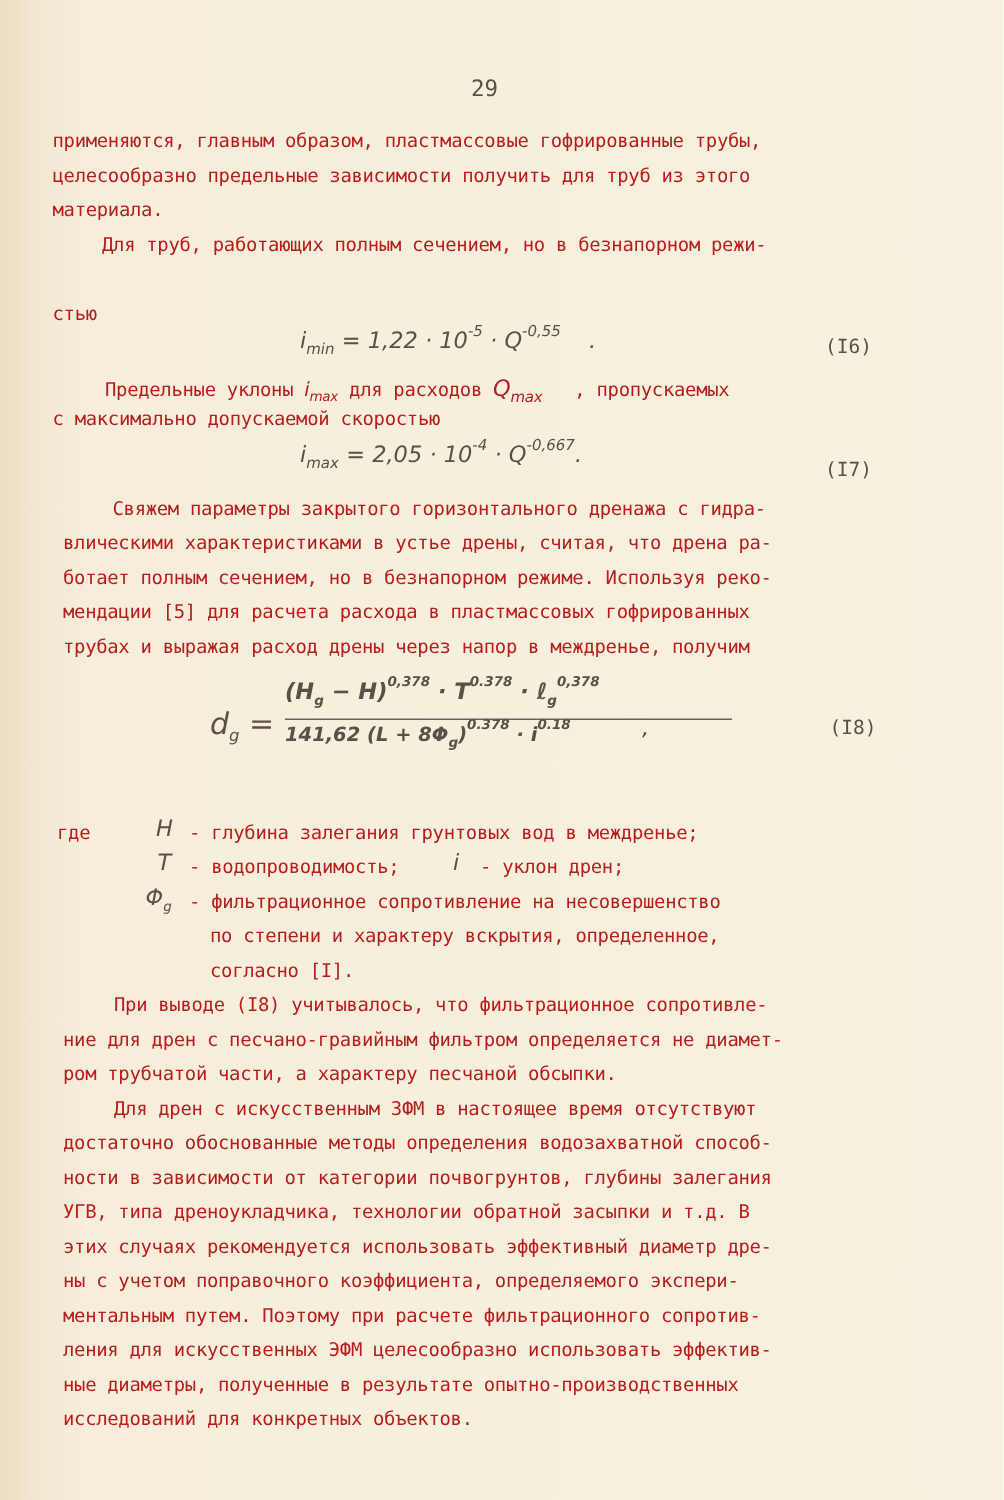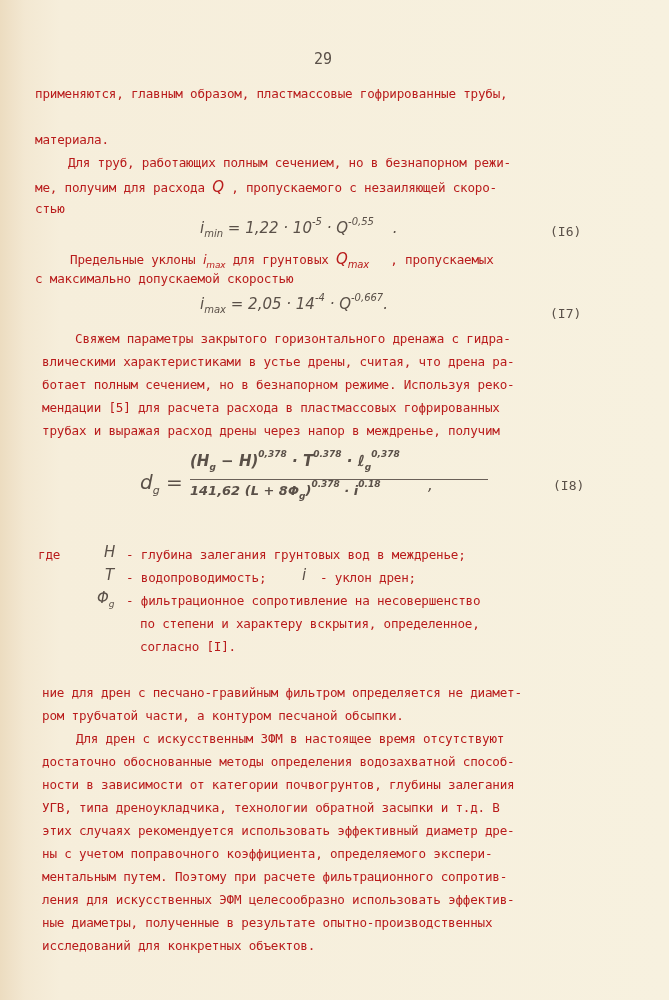--- a/index.html
+++ b/index.html
@@ -33,50 +33,46 @@
   .ital { font-family: "DejaVu Sans", "Liberation Sans", sans-serif; font-style: italic; font-size: 15px; }
 </style>
 </head>
 <body>
 
 <div class="page">
 
   <div class="pn">29</div>
 
   <div class="line" style="left:35px;top:86px">применяются, главным образом, пластмассовые гофрированные трубы,</div>
+  <div class="line" style="left:35px;top:109px">целесообразно предельные зависимости получить для труб из этого</div>
   <div class="line" style="left:35px;top:132px">материала.</div>
 
   <div class="line" style="left:68px;top:155px">Для труб, работающих полным сечением, но в безнапорном режи-</div>
-  <div class="line" style="left:35px;top:178px">
-    <span>ме, получим для расхода</span>
-    <span class="ital">Q</span>
-    <span>, пропускаемого с незаиляющей скоро-</span>
-  </div>
   <div class="line" style="left:35px;top:201px">стью</div>
 
   <div class="math" style="left:200px;top:218px">
     <span>i</span><sub>min</sub>
     <span>= 1,22 · 10</span><sup>-5</sup>
     <span>· Q</span><sup>-0,55</sup>
     <span style="margin-left:14px">.</span>
   </div>
   <div class="eqnum" style="left:550px;top:224px">(I6)</div>
 
   <div class="line" style="left:70px;top:250px">
     <span>Предельные уклоны</span>
     <span class="ital" style="font-size:13px"><span>i</span><sub style="font-size:9px">max</sub></span>
-    <span>для грунтовых</span>
+    <span>для расходов</span>
     <span class="ital"><span>Q</span><sub style="font-size:10px">max</sub></span>
     <span style="margin-left:14px">, пропускаемых</span>
   </div>
   <div class="line" style="left:35px;top:271px">с максимально допускаемой скоростью</div>
 
   <div class="math" style="left:200px;top:294px">
     <span>i</span><sub>max</sub>
-    <span>= 2,05 · 14</span><sup>-4</sup>
+    <span>= 2,05 · 10</span><sup>-4</sup>
     <span>· Q</span><sup>-0,667</sup><span>.</span>
   </div>
   <div class="eqnum" style="left:550px;top:306px">(I7)</div>
 
   <div class="line" style="left:75px;top:331px">Свяжем параметры закрытого горизонтального дренажа с гидра-</div>
   <div class="line" style="left:42px;top:354px">влическими характеристиками в устье дрены, считая, что дрена ра-</div>
   <div class="line" style="left:42px;top:377px">ботает полным сечением, но в безнапорном режиме. Используя реко-</div>
   <div class="line" style="left:42px;top:400px">мендации [5] для расчета расхода в пластмассовых гофрированных</div>
   <div class="line" style="left:42px;top:423px">трубах и выражая расход дрены через напор в междренье, получим</div>
 
@@ -102,22 +98,23 @@
   <div class="ital" style="position:absolute;left:105px;top:566px;color:#5a5048">T</div>
   <div class="line" style="left:126px;top:570px">- водопроводимость;</div>
   <div class="ital" style="position:absolute;left:302px;top:566px;color:#5a5048">i</div>
   <div class="line" style="left:320px;top:570px">- уклон дрен;</div>
 
   <div class="ital" style="position:absolute;left:97px;top:589px;color:#5a5048"><span>Φ</span><sub style="font-size:9px">g</sub></div>
   <div class="line" style="left:126px;top:593px">- фильтрационное сопротивление на несовершенство</div>
   <div class="line" style="left:140px;top:616px">по степени и характеру вскрытия, определенное,</div>
   <div class="line" style="left:140px;top:639px">согласно [I].</div>
 
+  <div class="line" style="left:76px;top:662px">При выводе (I8) учитывалось, что фильтрационное сопротивле-</div>
   <div class="line" style="left:42px;top:685px">ние для дрен с песчано-гравийным фильтром определяется не диамет-</div>
-  <div class="line" style="left:42px;top:708px">ром трубчатой части, а контуром песчаной обсыпки.</div>
+  <div class="line" style="left:42px;top:708px">ром трубчатой части, а характеру песчаной обсыпки.</div>
 
   <div class="line" style="left:76px;top:731px">Для дрен с искусственным ЗФМ в настоящее время отсутствуют</div>
   <div class="line" style="left:42px;top:754px">достаточно обоснованные методы определения водозахватной способ-</div>
   <div class="line" style="left:42px;top:777px">ности в зависимости от категории почвогрунтов, глубины залегания</div>
   <div class="line" style="left:42px;top:800px">УГВ, типа дреноукладчика, технологии обратной засыпки и т.д. В</div>
   <div class="line" style="left:42px;top:823px">этих случаях рекомендуется использовать эффективный диаметр дре-</div>
   <div class="line" style="left:42px;top:846px">ны с учетом поправочного коэффициента, определяемого экспери-</div>
   <div class="line" style="left:42px;top:869px">ментальным путем. Поэтому при расчете фильтрационного сопротив-</div>
   <div class="line" style="left:42px;top:892px">ления для искусственных ЭФМ целесообразно использовать эффектив-</div>
   <div class="line" style="left:42px;top:915px">ные диаметры, полученные в результате опытно-производственных</div>

